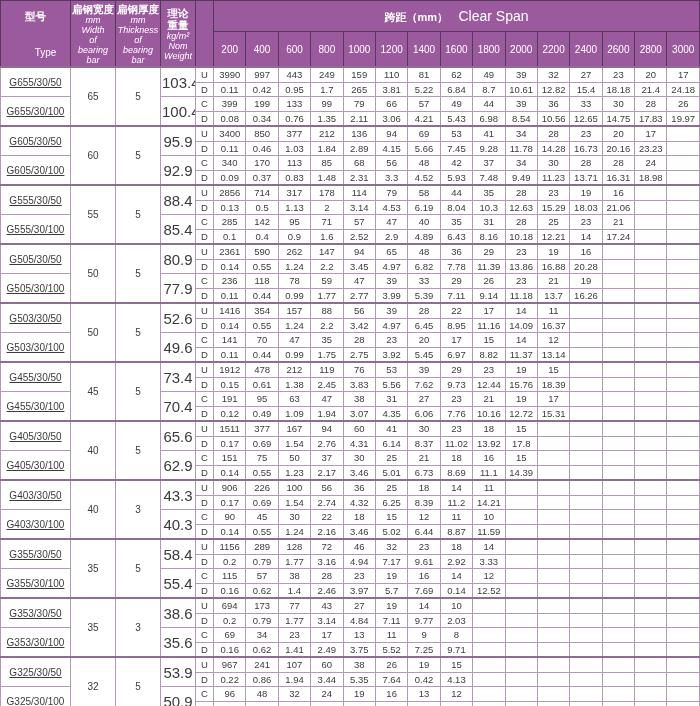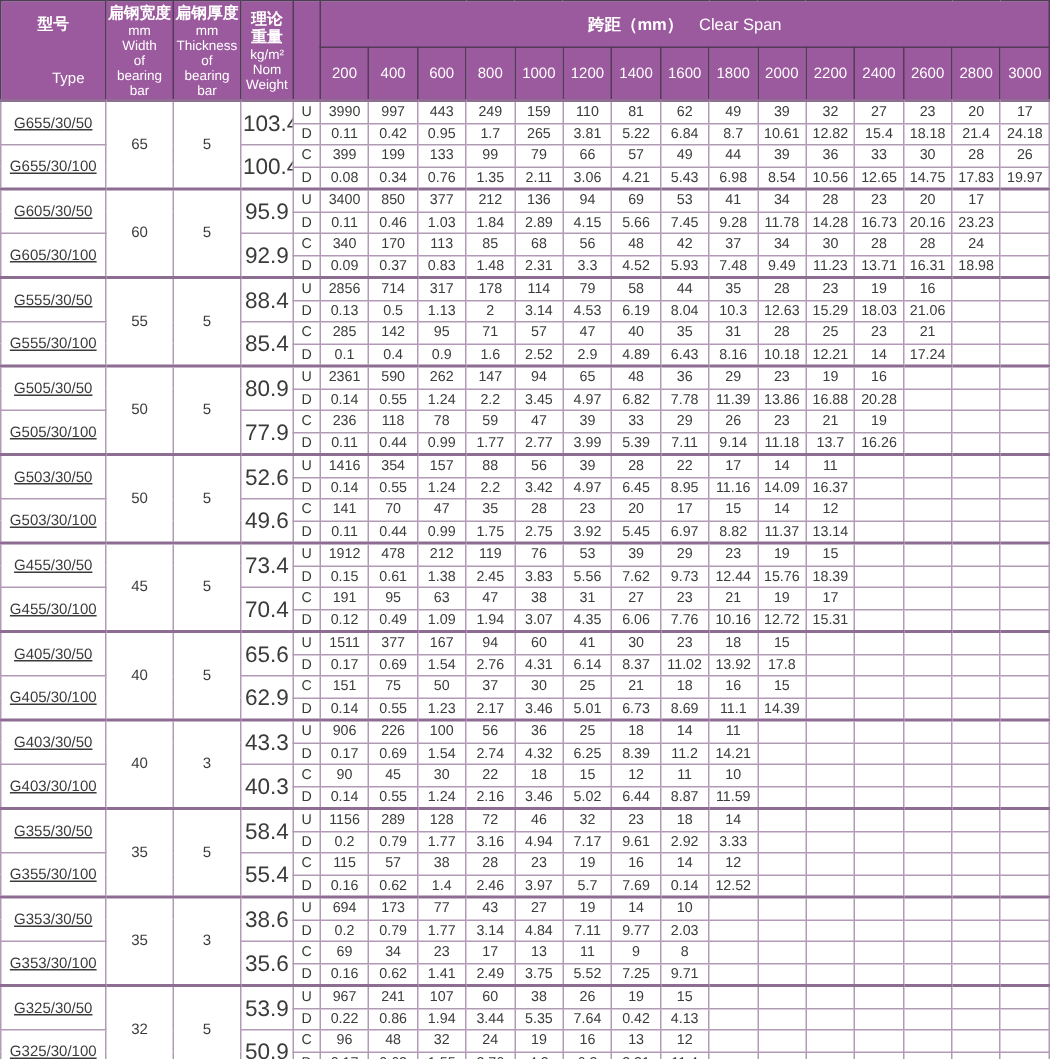--- a/index.html
+++ b/index.html
@@ -25,23 +25,23 @@
     border:1px solid var(--hborder);
     font-weight:normal;
     padding:0;
     vertical-align:middle;
     text-align:center;
   }
   thead tr.hr1 th{height:30px;}
   thead tr.hr2 th{height:34px;font-size:10px;margin-left:27px;}
   .zh{font-size:10.5px;font-weight:bold;display:block;line-height:12px;}
   .en{font-size:9px;display:block;line-height:10px;}
-  .hstack{line-height:10px;}
+  .hstack{line-height:10px;font-style:italic;}
   .span-title .zh,.span-title .en{display:inline;font-size:11px;}
-  .span-title .en{font-size:11px;margin-left:6px;}
+  .span-title .en{font-size:14px;margin-left:6px;}
   .type-head .zh{margin-bottom:26px;}
   .type-head .en{font-size:10px;padding-left:20px;}
   tbody td{
     border:1px solid var(--grid);
     height:13.5px;
     padding:0 1px;
     text-align:center;
     vertical-align:middle;
     font-size:9.5px;
     background:#fff;

